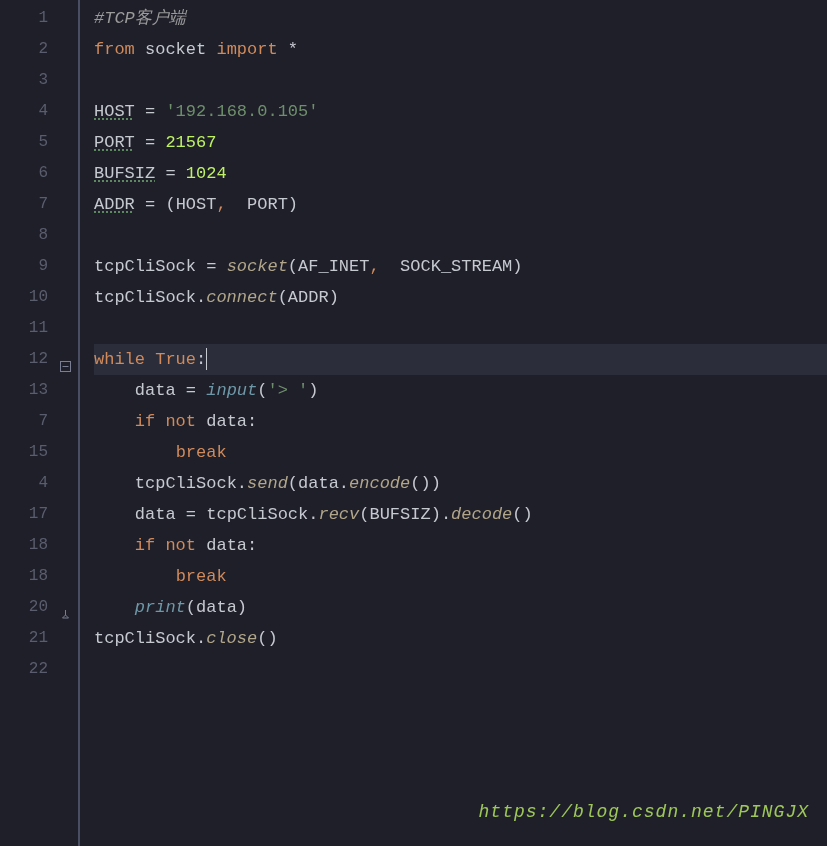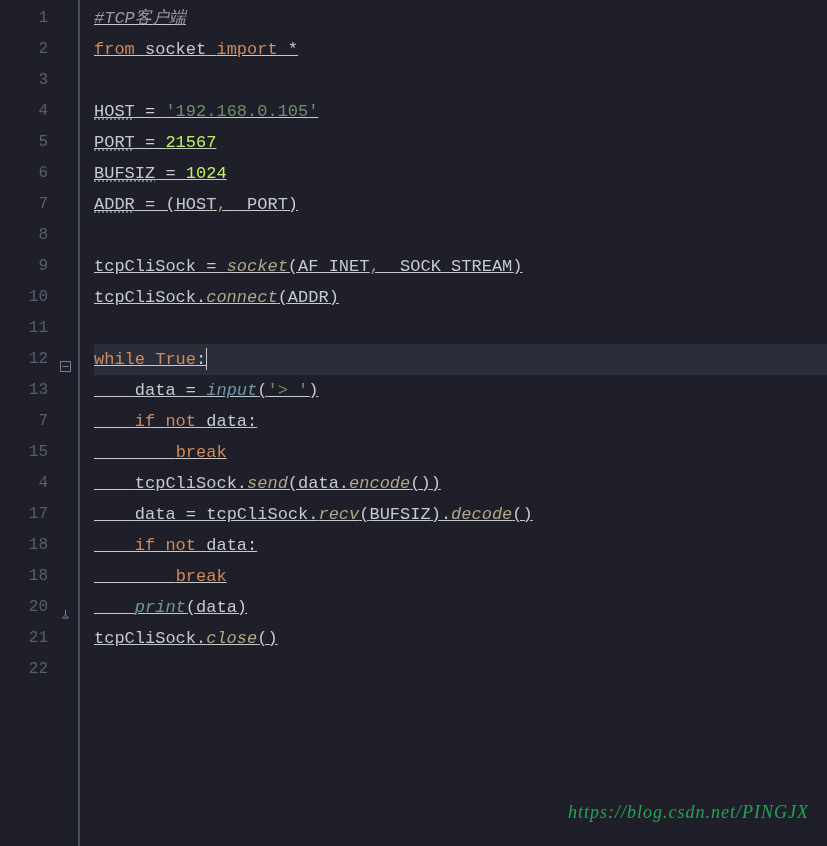--- a/index.html
+++ b/index.html
@@ -45,21 +45,20 @@
   .vline {
     width: 2px;
     background: #4a4e63;
     margin-right: 14px;
   }
   .code {
     flex: 1;
     padding-top: 3px;
     white-space: pre;
     position: relative;
-    text-decoration: underline;
   }
   .code .row { height: 31px; }
   .highlight {
     position: absolute;
     left: 0;
     right: 0;
     height: 31px;
     background: rgba(70,74,92,0.35);
     z-index: 0;
   }
@@ -79,26 +78,25 @@
     width: 1px;
     height: 22px;
     background: #c7c9d1;
     vertical-align: middle;
     margin-top: -2px;
   }
   .watermark {
     position: absolute;
     bottom: 18px;
     right: 18px;
-    color: #22c55e;
+    color: #bef264;
     font-style: italic;
     font-size: 18px;
     letter-spacing: 1px;
     opacity: 0.8;
-    font-family: Liberation Serif, serif;
   }
 </style>
 </head>
 <body>
 
 <div class="editor">
   <div class="gutter" id="gutter">
       <div class="ln">1</div>
       <div class="ln">2</div>
       <div class="ln">3</div>

